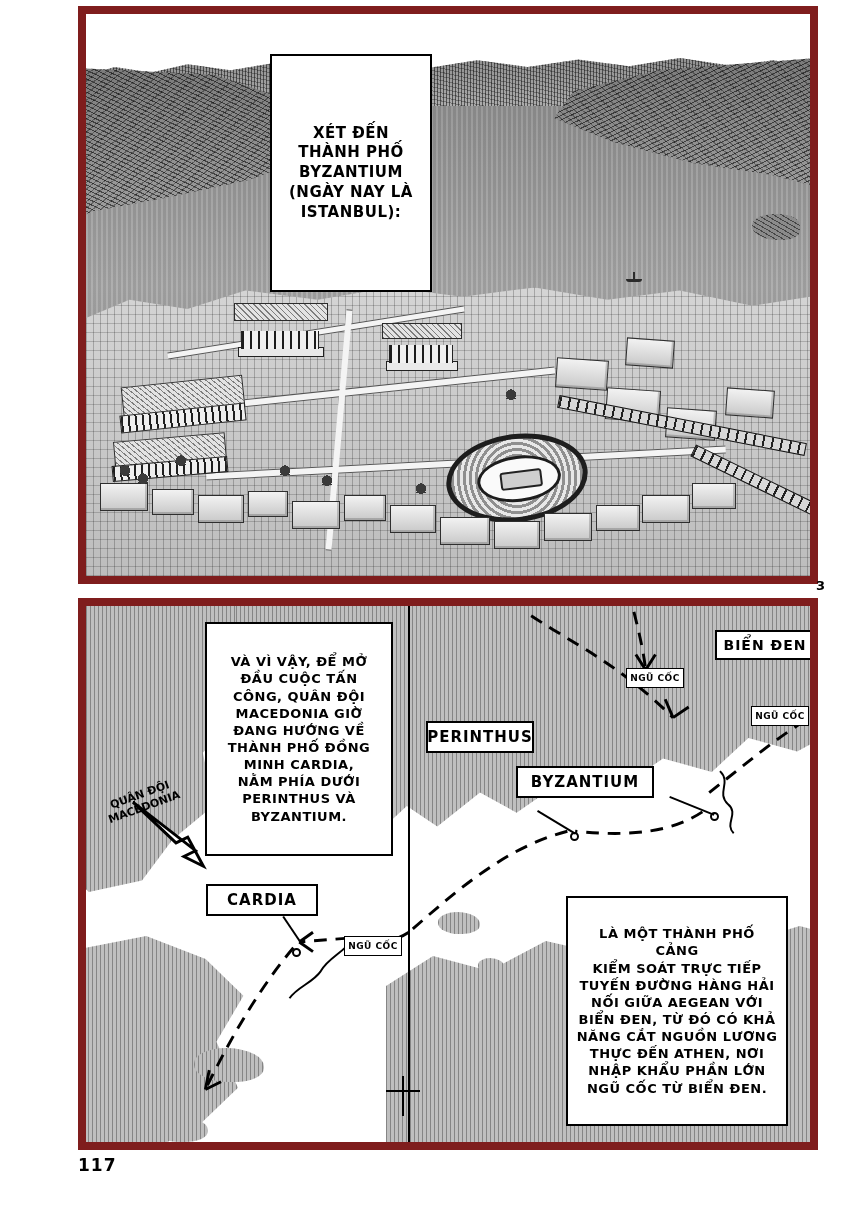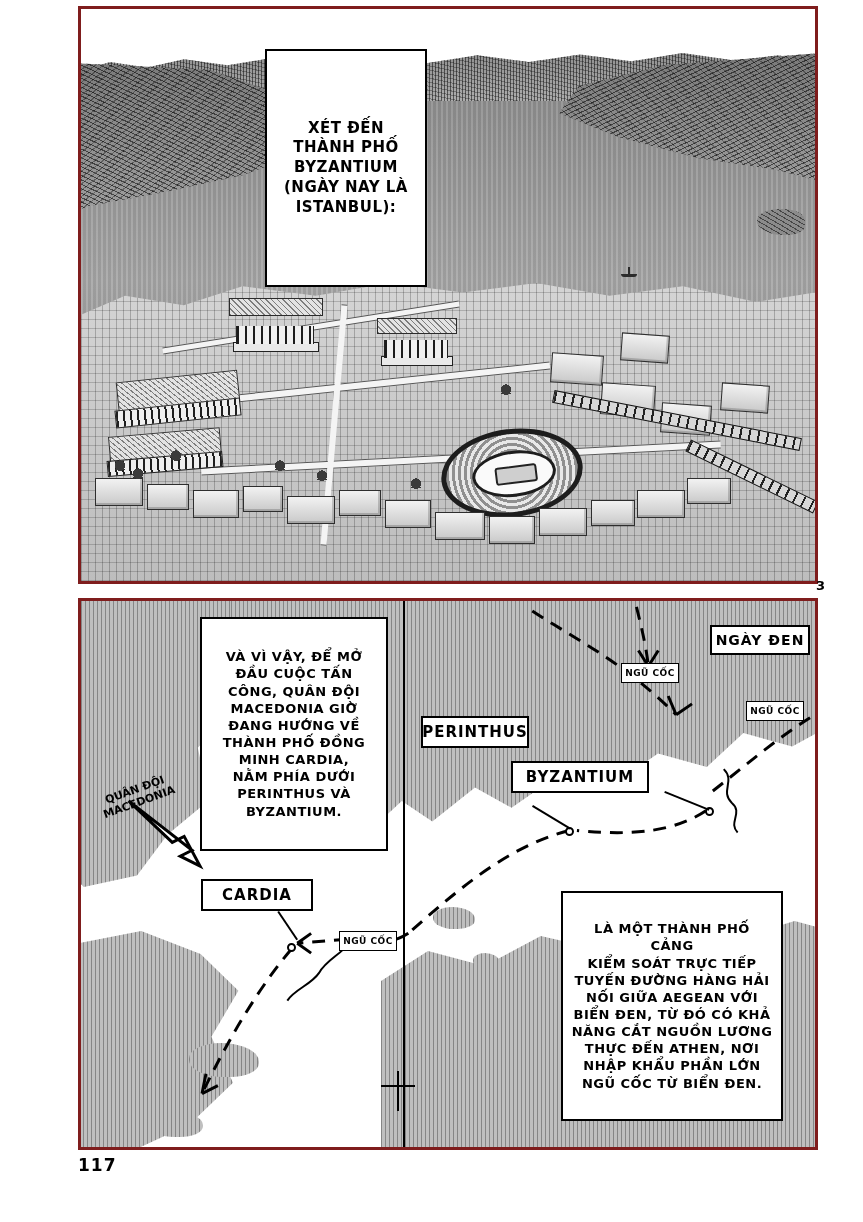--- a/index.html
+++ b/index.html
@@ -11,21 +11,21 @@
     width: 863px;
     height: 1222px;
     position: relative;
     font-family: "DejaVu Sans", sans-serif;
     overflow: hidden;
   }
 
   
   .panel {
     position: absolute;
-    border: 3px solid #7f1d1d;
+    border: 8px solid #7f1d1d;
     box-sizing: border-box;
     overflow: hidden;
   }
 
   
   .balloon {
     position: absolute;
     background: #fff;
     border: 2px solid #000;
     box-sizing: border-box;
@@ -518,21 +518,21 @@
   <div class="city-dot" style="left:206px; top:342px;"></div>
 
   <div class="leader" style="left:452px; top:204px; width:44px; height:2px; transform:rotate(31deg);"></div>
   <div class="leader" style="left:584px; top:190px; width:48px; height:2px; transform:rotate(22deg);"></div>
   <div class="leader" style="left:198px; top:310px; width:34px; height:2px; transform:rotate(56deg);"></div>
 
   <div class="compass"></div>
 
   <div class="map-divider"></div>
 
-  <div class="label-box" style="left:629px; top:24px; width:100px; height:30px; font-size:14px;">NGÀY ĐEN</div>
+  <div class="label-box" style="left:629px; top:24px; width:100px; height:30px; font-size:14px;">BIỂN ĐEN</div>
 
   <div class="label-box" style="left:340px; top:115px; width:108px; height:32px; font-size:15px;">PERINTHUS</div>
 
   <div class="label-box" style="left:430px; top:160px; width:138px; height:32px; font-size:15px;">BYZANTIUM</div>
 
   <div class="label-box" style="left:120px; top:278px; width:112px; height:32px; font-size:15px;">CARDIA</div>
 
   <div class="arrow-label" style="left:8px; top:182px; width:96px;">QUÂN ĐỘI
 MACEDONIA</div>
 

